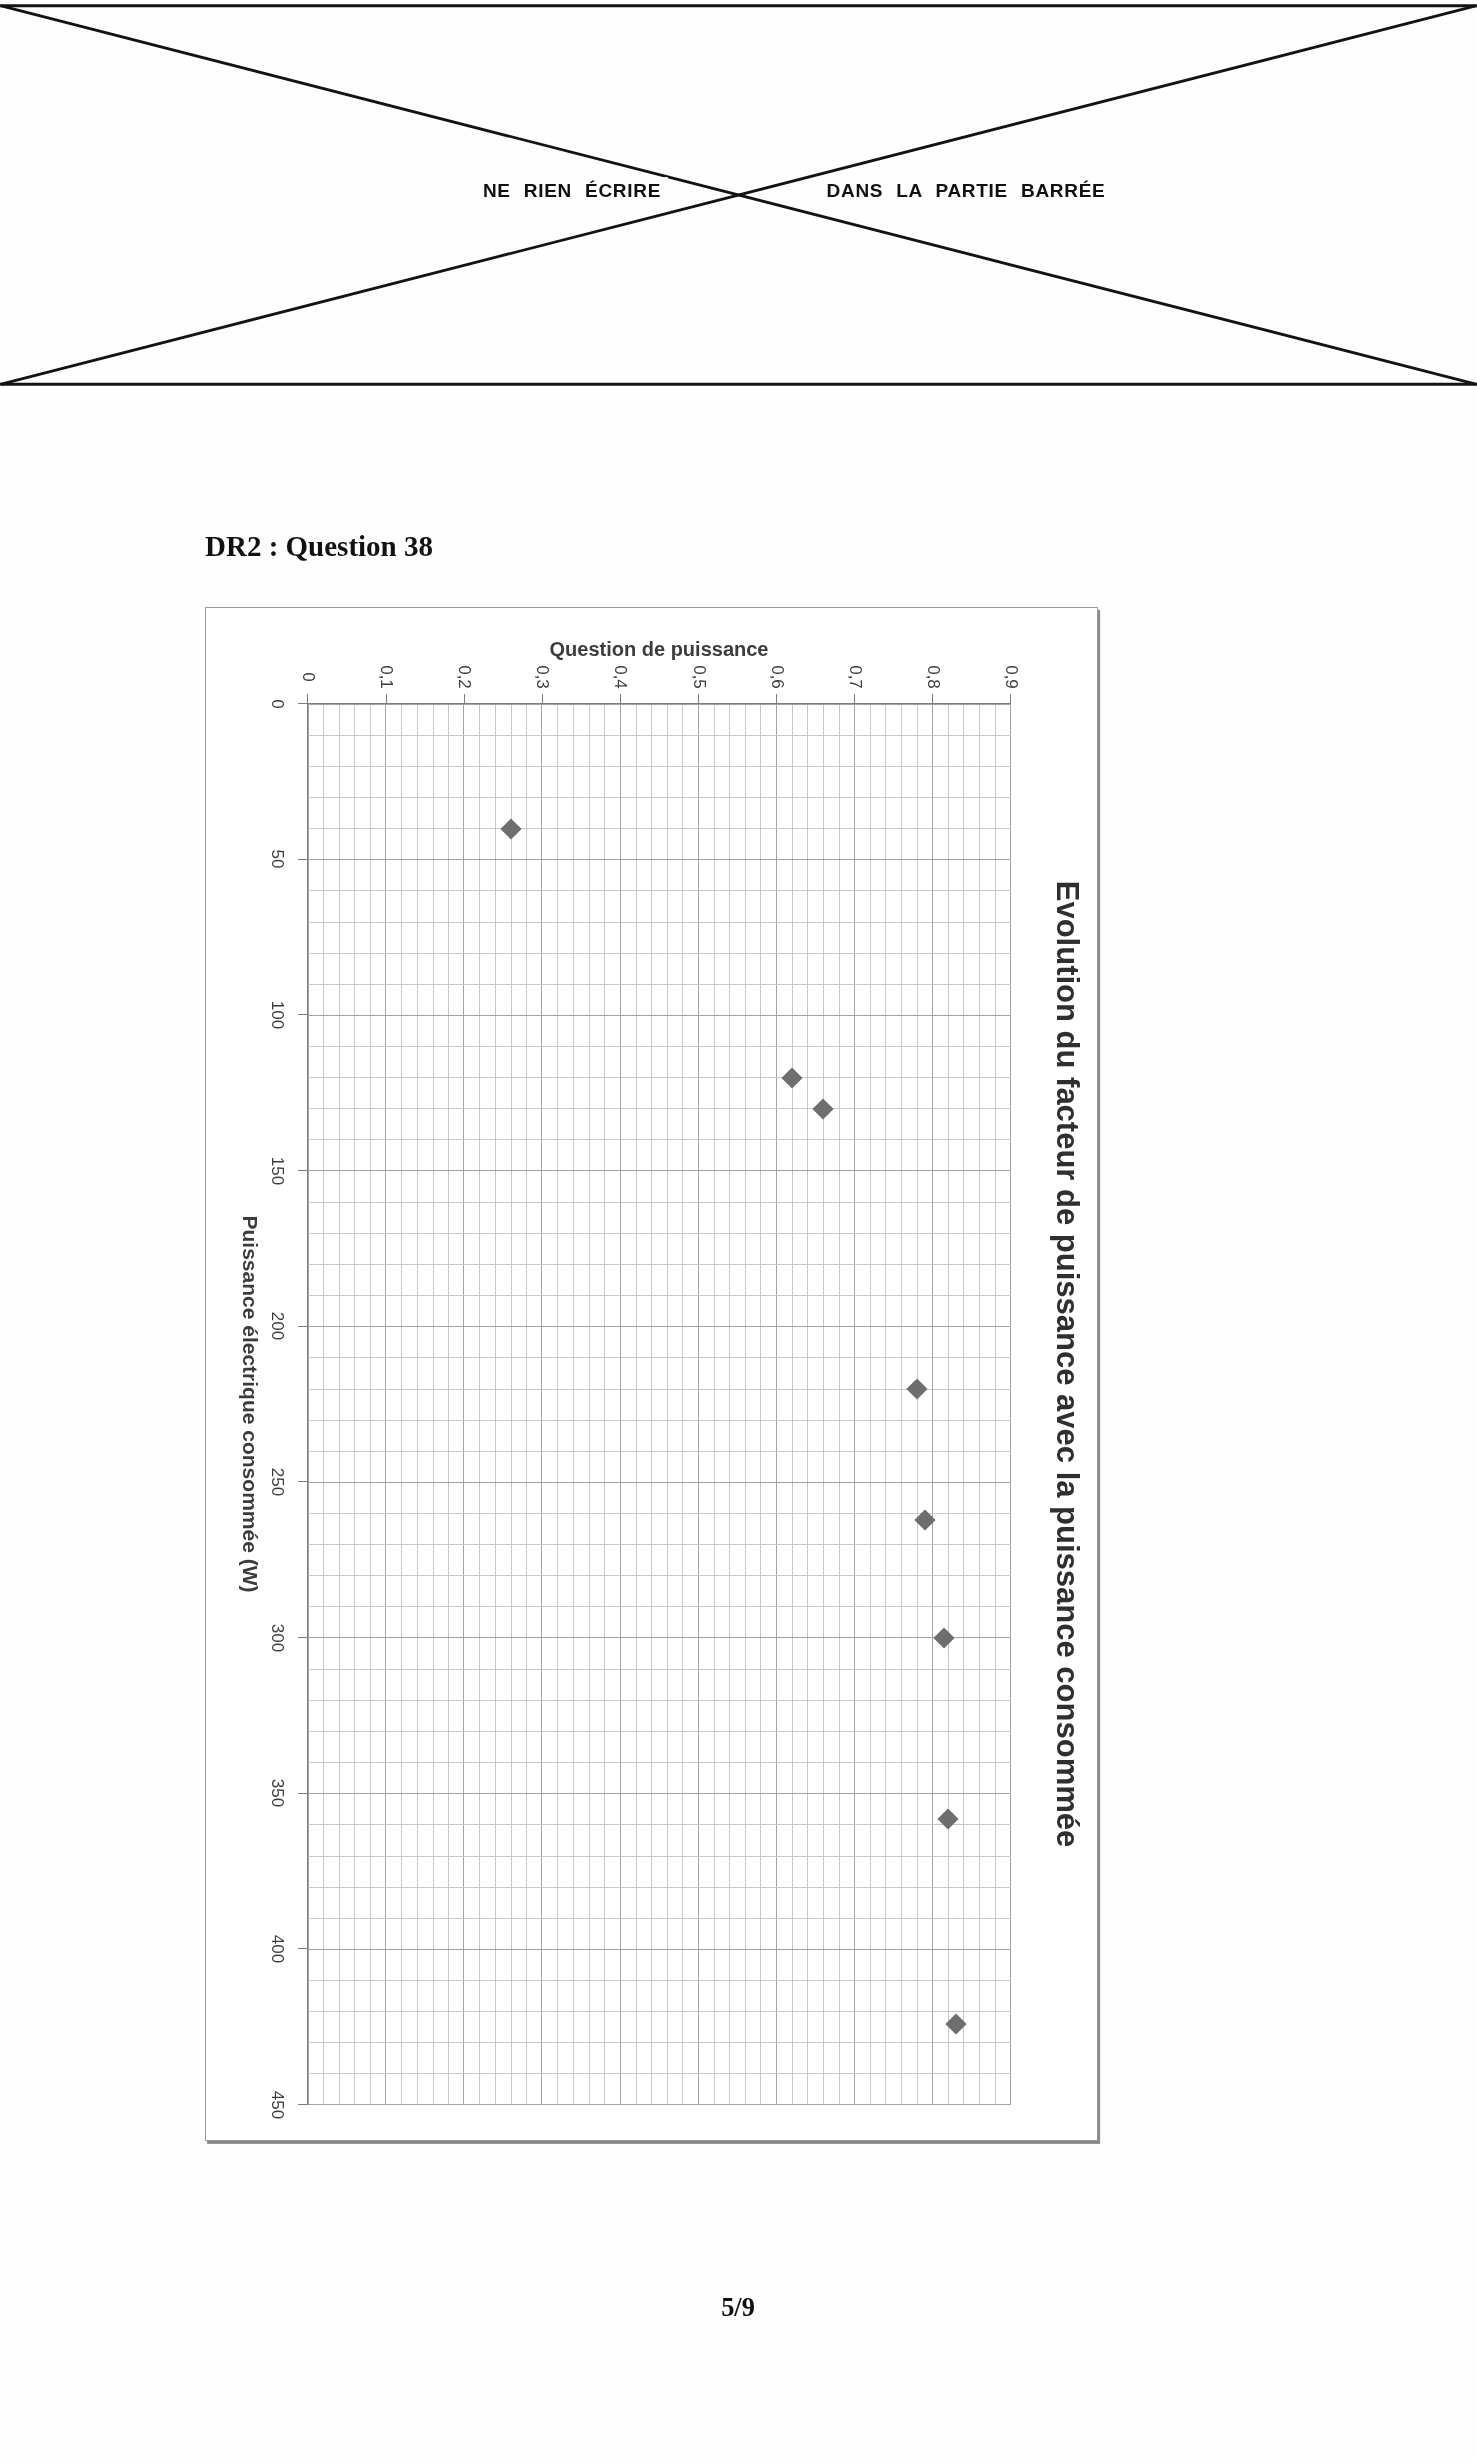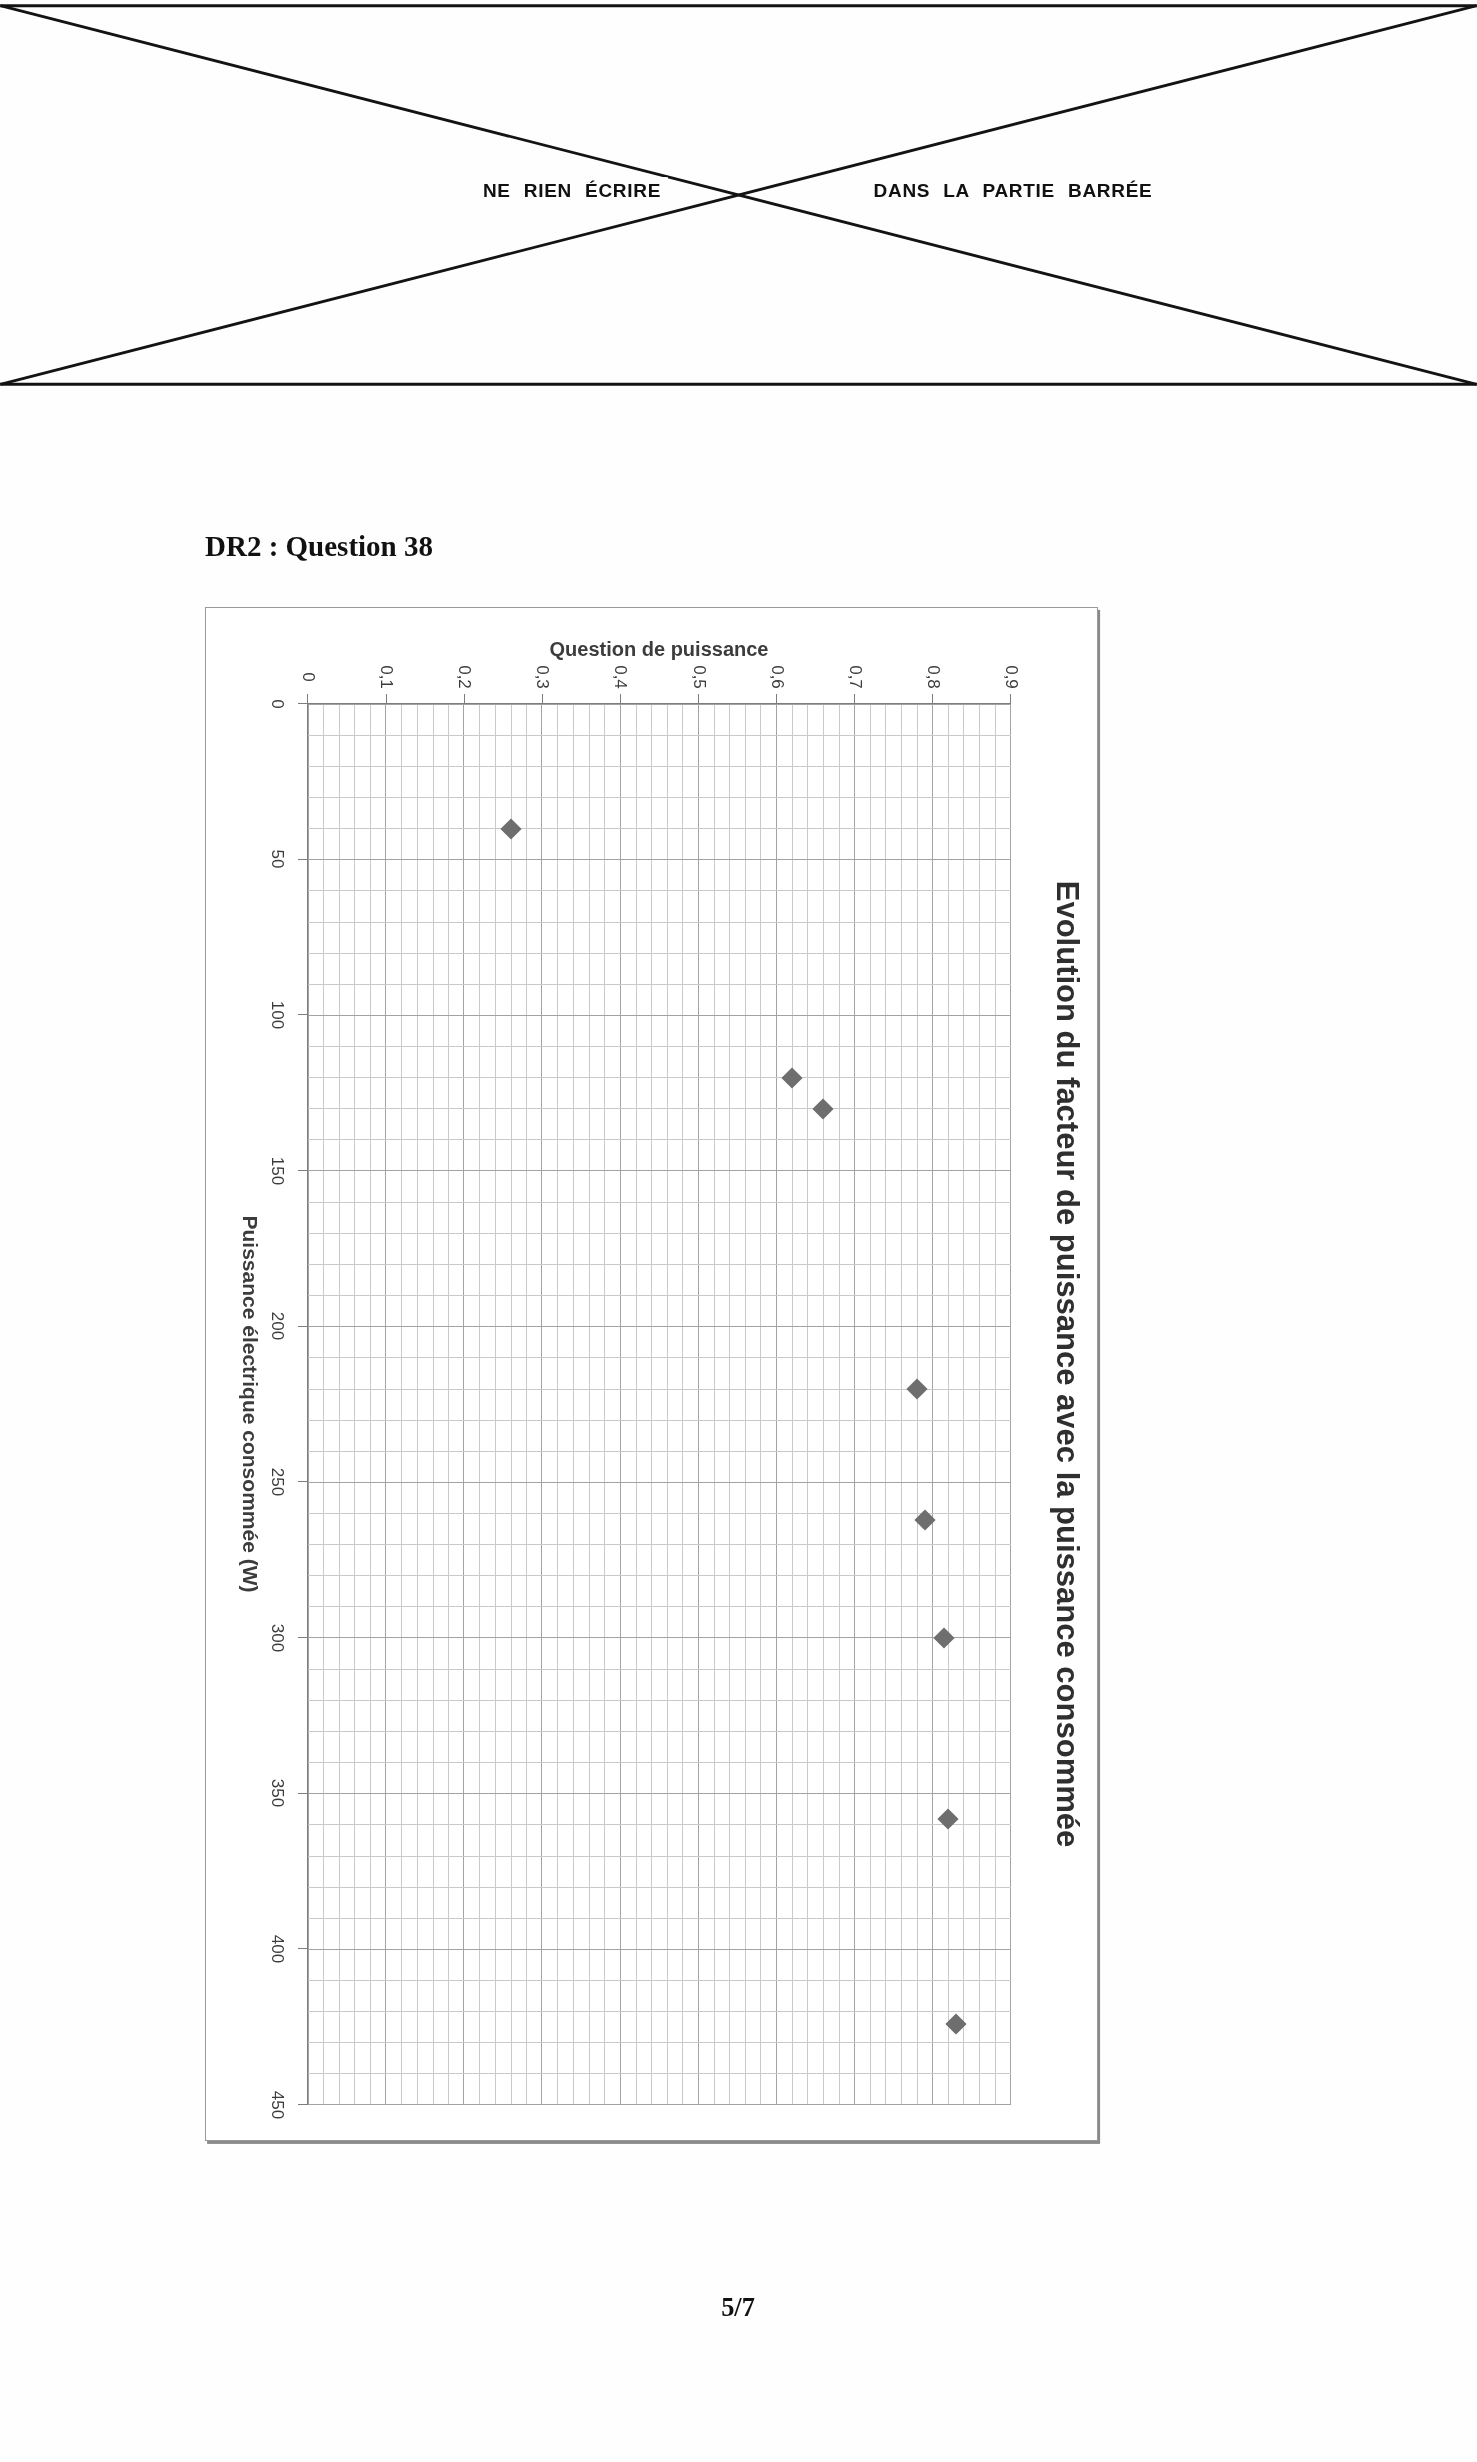--- a/index.html
+++ b/index.html
@@ -44,21 +44,21 @@
 <div id="page">
 
   <div>
     <svg id="barred-svg" viewBox="0 0 2067 560" xmlns="http://www.w3.org/2000/svg">
       <line x1="0" y1="8" x2="2067" y2="8" stroke="#131313" stroke-width="4"></line>
       <line x1="0" y1="538" x2="2067" y2="538" stroke="#131313" stroke-width="4"></line>
       <line x1="0" y1="8" x2="2067" y2="538" stroke="#131313" stroke-width="4"></line>
       <line x1="2067" y1="8" x2="0" y2="538" stroke="#131313" stroke-width="4"></line>
     </svg>
     <span class="barred-label" style="left:572px;top:191px;">NE RIEN ÉCRIRE</span>
-    <span class="barred-label" style="left:966px;top:191px;margin-left:47px;">DANS LA PARTIE BARRÉE</span>
+    <span class="barred-label" style="left:966px;top:191px;">DANS LA PARTIE BARRÉE</span>
   </div>
 
   <div id="dr2-heading">DR2 : Question 38</div>
 
   <div id="chart-box">
     <div id="facteur-title" class="chart-text" style="left:453px;top:41px;">Question de puissance</div>
     <div id="plot-area">
         <div class="gl major" style="left: -0.7px; top: 0px; width: 1.4px; height: 1401px;"></div>
         <div class="gl" style="left: 15.3px; top: 0px; width: 0.7px; height: 1401px;"></div>
         <div class="gl" style="left: 31px; top: 0px; width: 0.7px; height: 1401px;"></div>
@@ -204,15 +204,15 @@
         <div class="chart-text left-tick-label rot90" style="left: 71px; top: 1030px;">300</div>
         <div class="chart-text left-tick-label rot90" style="left: 71px; top: 1185px;">350</div>
         <div class="chart-text left-tick-label rot90" style="left: 71px; top: 1341px;">400</div>
         <div class="chart-text left-tick-label rot90" style="left: 71px; top: 1497px;">450</div>
       </div>
     <div id="puissance-title" class="chart-text rot90" style="left:44px;top:796px;">Puissance électrique consommée (W)</div>
     <div id="rot-chart-title" class="chart-text rot90" style="left:861px;top:756px;">Evolution du facteur de puissance avec la puissance consommée</div>
   </div>
 
 
-  <div id="page-number">5/7</div>
+  <div id="page-number">5/9</div>
 </div>
 
 
 </body></html>

